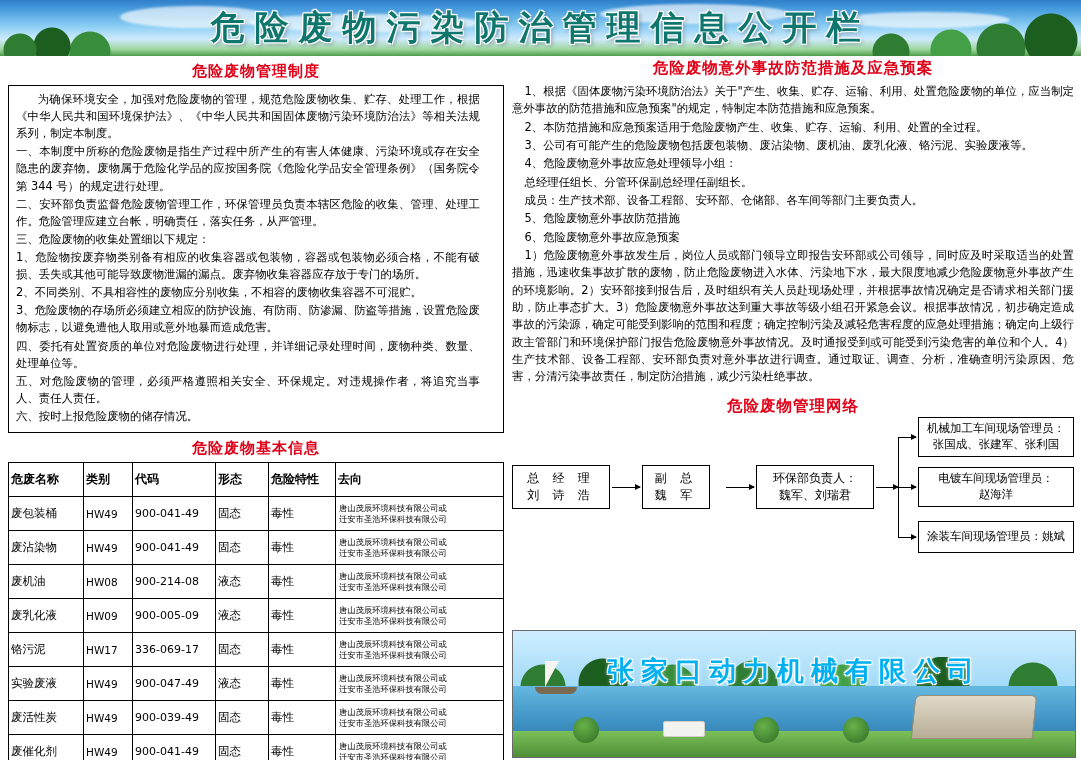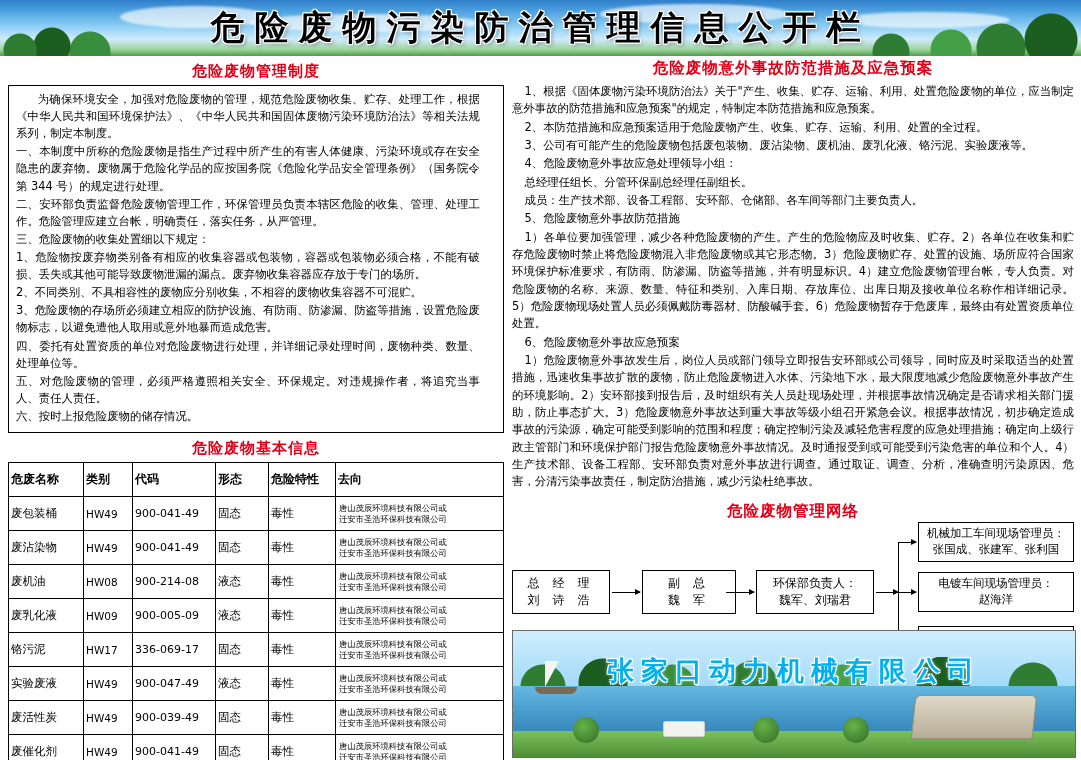--- a/index.html
+++ b/index.html
@@ -35,21 +35,21 @@
     position:absolute;right:0;bottom:0;width:230px;height:46px;
     background:radial-gradient(circle at 200px 30px,#1b5e20 26px,transparent 27px),
                radial-gradient(circle at 150px 38px,#2e7d32 24px,transparent 25px),
                radial-gradient(circle at 100px 40px,#43a047 20px,transparent 21px),
                radial-gradient(circle at 40px 42px,#2e7d32 18px,transparent 19px);
   }
   .banner-title{
     position:absolute;left:0;top:0;width:1081px;height:56px;
     display:flex;align-items:center;justify-content:center;
     font-size:34px;font-weight:bold;letter-spacing:10px;
-    color:#000000;
+    color:#0f766e;
     text-shadow:
       -1px -1px 0 #fff, 1px -1px 0 #fff, -1px 1px 0 #fff, 1px 1px 0 #fff,
       0 0 3px #fff, 2px 2px 4px rgba(0,0,0,.35);
     font-family:"DejaVu Sans",sans-serif;
     white-space:nowrap;
   }
   
   .colL{position:absolute;left:8px;top:60px;width:496px;}
   .colR{position:absolute;left:512px;top:56px;width:562px;}
 
@@ -94,21 +94,21 @@
   }
   table.basic td.code{font-size:11px;}
   table.basic td.cat{font-size:10.5px;}
 
   
   .net{position:relative;height:135px;margin-top:6px;}
   .nbox{
     position:absolute;border:1px solid #000;background:#fff;
     display:flex;align-items:center;justify-content:center;
     text-align:center;font-size:12px;line-height:1.35;
-    font-family:Liberation Serif, serif;padding:2px 4px;box-sizing:border-box;
+    font-family:Liberation Sans, sans-serif;padding:2px 4px;box-sizing:border-box;
   }
   .nbox.sp{letter-spacing:5px;}
   .arrow{position:absolute;background:#000;height:1px;}
   .arrow:after{
     content:"";position:absolute;right:-1px;top:-3px;
     border-left:6px solid #000;border-top:3.5px solid transparent;border-bottom:3.5px solid transparent;
   }
   .vline{position:absolute;background:#000;width:1px;}
   .arrowh{position:absolute;background:#000;height:1px;}
   .arrowh:after{
@@ -302,34 +302,33 @@
   <div class="sec-title big">危险废物意外事故防范措施及应急预案</div>
 
   <div class="rtext">
     <p class="ind">1、根据《固体废物污染环境防治法》关于"产生、收集、贮存、运输、利用、处置危险废物的单位，应当制定意外事故的防范措施和应急预案"的规定，特制定本防范措施和应急预案。</p>
     <p class="ind">2、本防范措施和应急预案适用于危险废物产生、收集、贮存、运输、利用、处置的全过程。</p>
     <p class="ind">3、公司有可能产生的危险废物包括废包装物、废沾染物、废机油、废乳化液、铬污泥、实验废液等。</p>
     <p class="ind">4、危险废物意外事故应急处理领导小组：</p>
     <p class="ind">总经理任组长、分管环保副总经理任副组长。</p>
     <p class="ind">成员：生产技术部、设备工程部、安环部、仓储部、各车间等部门主要负责人。</p>
     <p class="ind">5、危险废物意外事故防范措施</p>
-    <p class="ind">1）各单位要加强管理，减少各种危险废物的产生。产生的危险物应及时收集、贮存。2）各单位在收集和贮存危险废物时禁止将危险废物混入非危险废物或其它形态物。3）危险废物贮存、处置的设施、场所应符合国家环境保护标准要求，有防雨、防渗漏、防盗等措施，并有明显标识。4）建立危险废物管理台帐，专人负责。对危险废物的名称、来源、数量、特征和类别、入库日期、存放库位、出库日期及接收单位名称作相详细记录。5）危险废物现场处置人员必须佩戴防毒器材、防酸碱手套。6）危险废物暂存于危废库，最终由有处置资质单位处置。</p>
     <p class="ind">6、危险废物意外事故应急预案</p>
     <p class="ind">1）危险废物意外事故发生后，岗位人员或部门领导立即报告安环部或公司领导，同时应及时采取适当的处置措施，迅速收集事故扩散的废物，防止危险废物进入水体、污染地下水，最大限度地减少危险废物意外事故产生的环境影响。2）安环部接到报告后，及时组织有关人员赴现场处理，并根据事故情况确定是否请求相关部门援助，防止事态扩大。3）危险废物意外事故达到重大事故等级小组召开紧急会议。根据事故情况，初步确定造成事故的污染源，确定可能受到影响的范围和程度；确定控制污染及减轻危害程度的应急处理措施；确定向上级行政主管部门和环境保护部门报告危险废物意外事故情况。及时通报受到或可能受到污染危害的单位和个人。4）生产技术部、设备工程部、安环部负责对意外事故进行调查。通过取证、调查、分析，准确查明污染原因、危害，分清污染事故责任，制定防治措施，减少污染杜绝事故。</p>
   </div>
 
   <div class="sec-title big" style="margin-top:10px;">危险废物管理网络</div>
 
   <div class="net">
     <div class="nbox sp" style="left:0px;top:42px;width:98px;height:44px;white-space:pre-line;">总 经 理
 刘 诗 浩</div>
 
     <div class="arrow" style="left:100px;top:64px;width:28px;"></div>
 
-    <div class="nbox sp" style="left:130px;top:42px;width:94px;height:44px;white-space:pre-line;">副 总
+    <div class="nbox sp" style="left:130px;top:42px;width:68px;height:44px;white-space:pre-line;">副 总
 魏 军</div>
 
     <div class="arrow" style="left:214px;top:64px;width:28px;"></div>
 
     <div class="nbox" style="left:244px;top:42px;width:118px;height:44px;white-space:pre-line;">环保部负责人：
 魏军、刘瑞君</div>
 
     <div class="arrow" style="left:364px;top:64px;width:22px;"></div>
     <div class="vline" style="left:386px;top:14px;height:100px;"></div>
 

